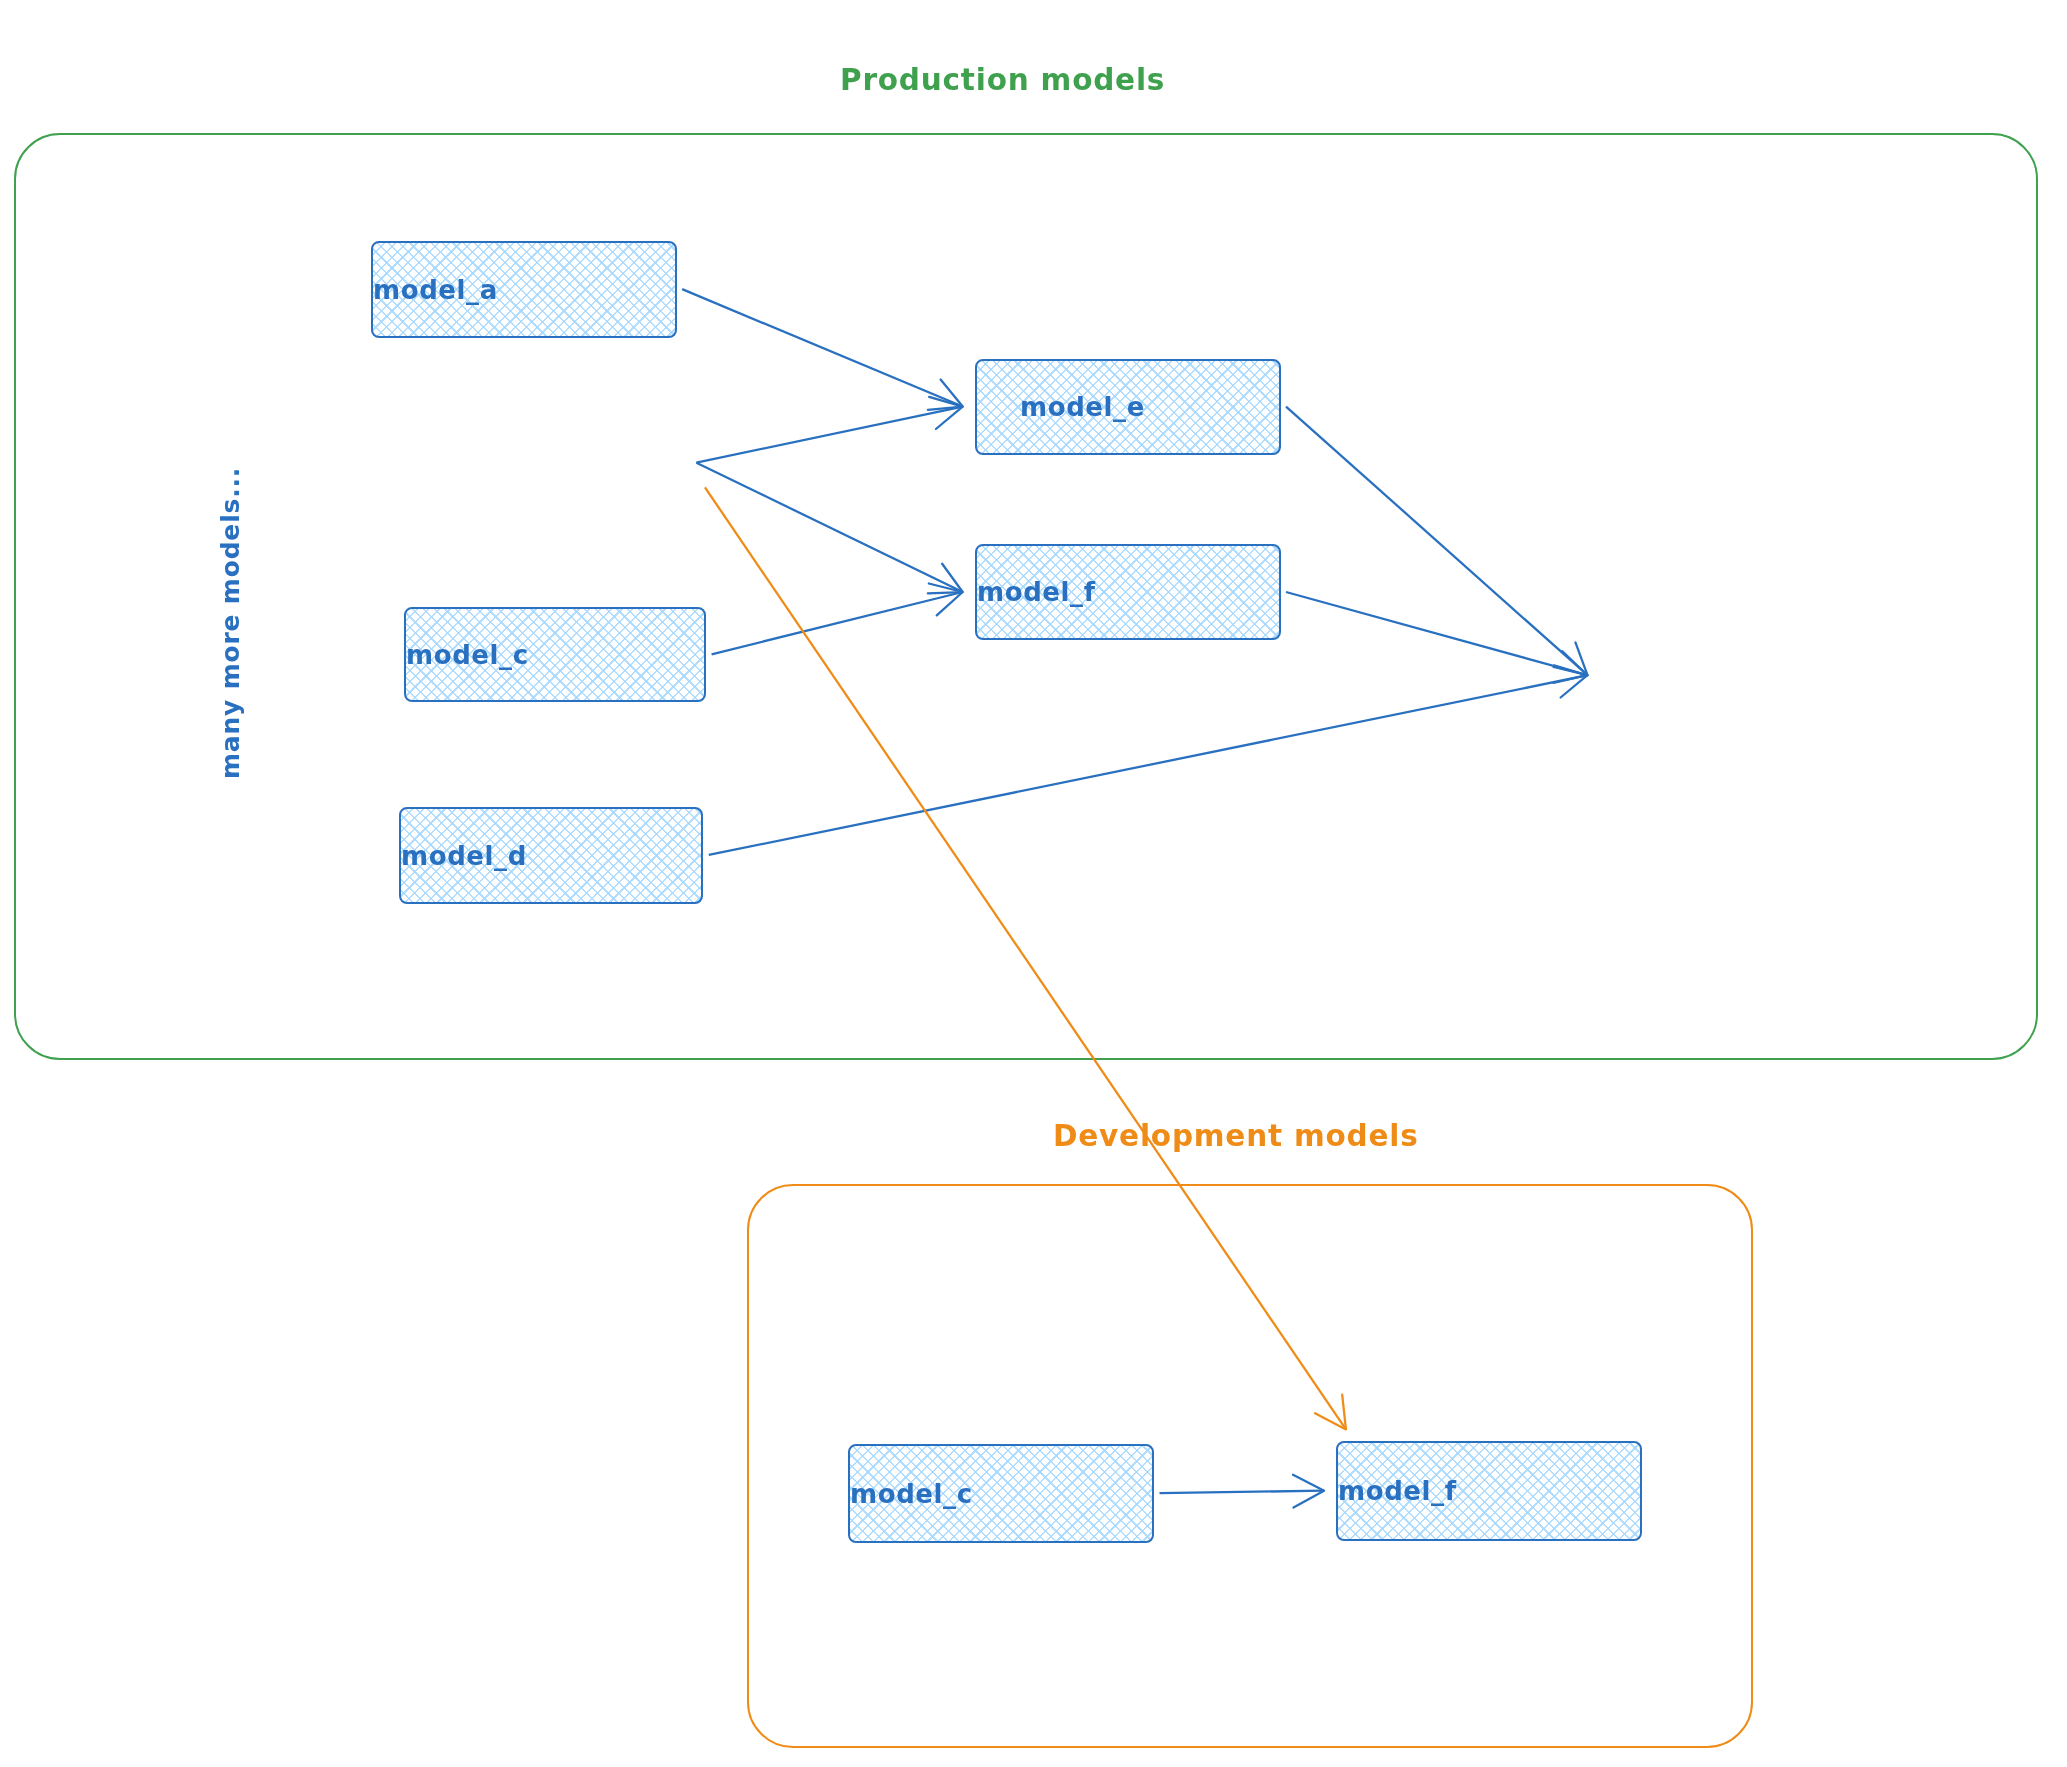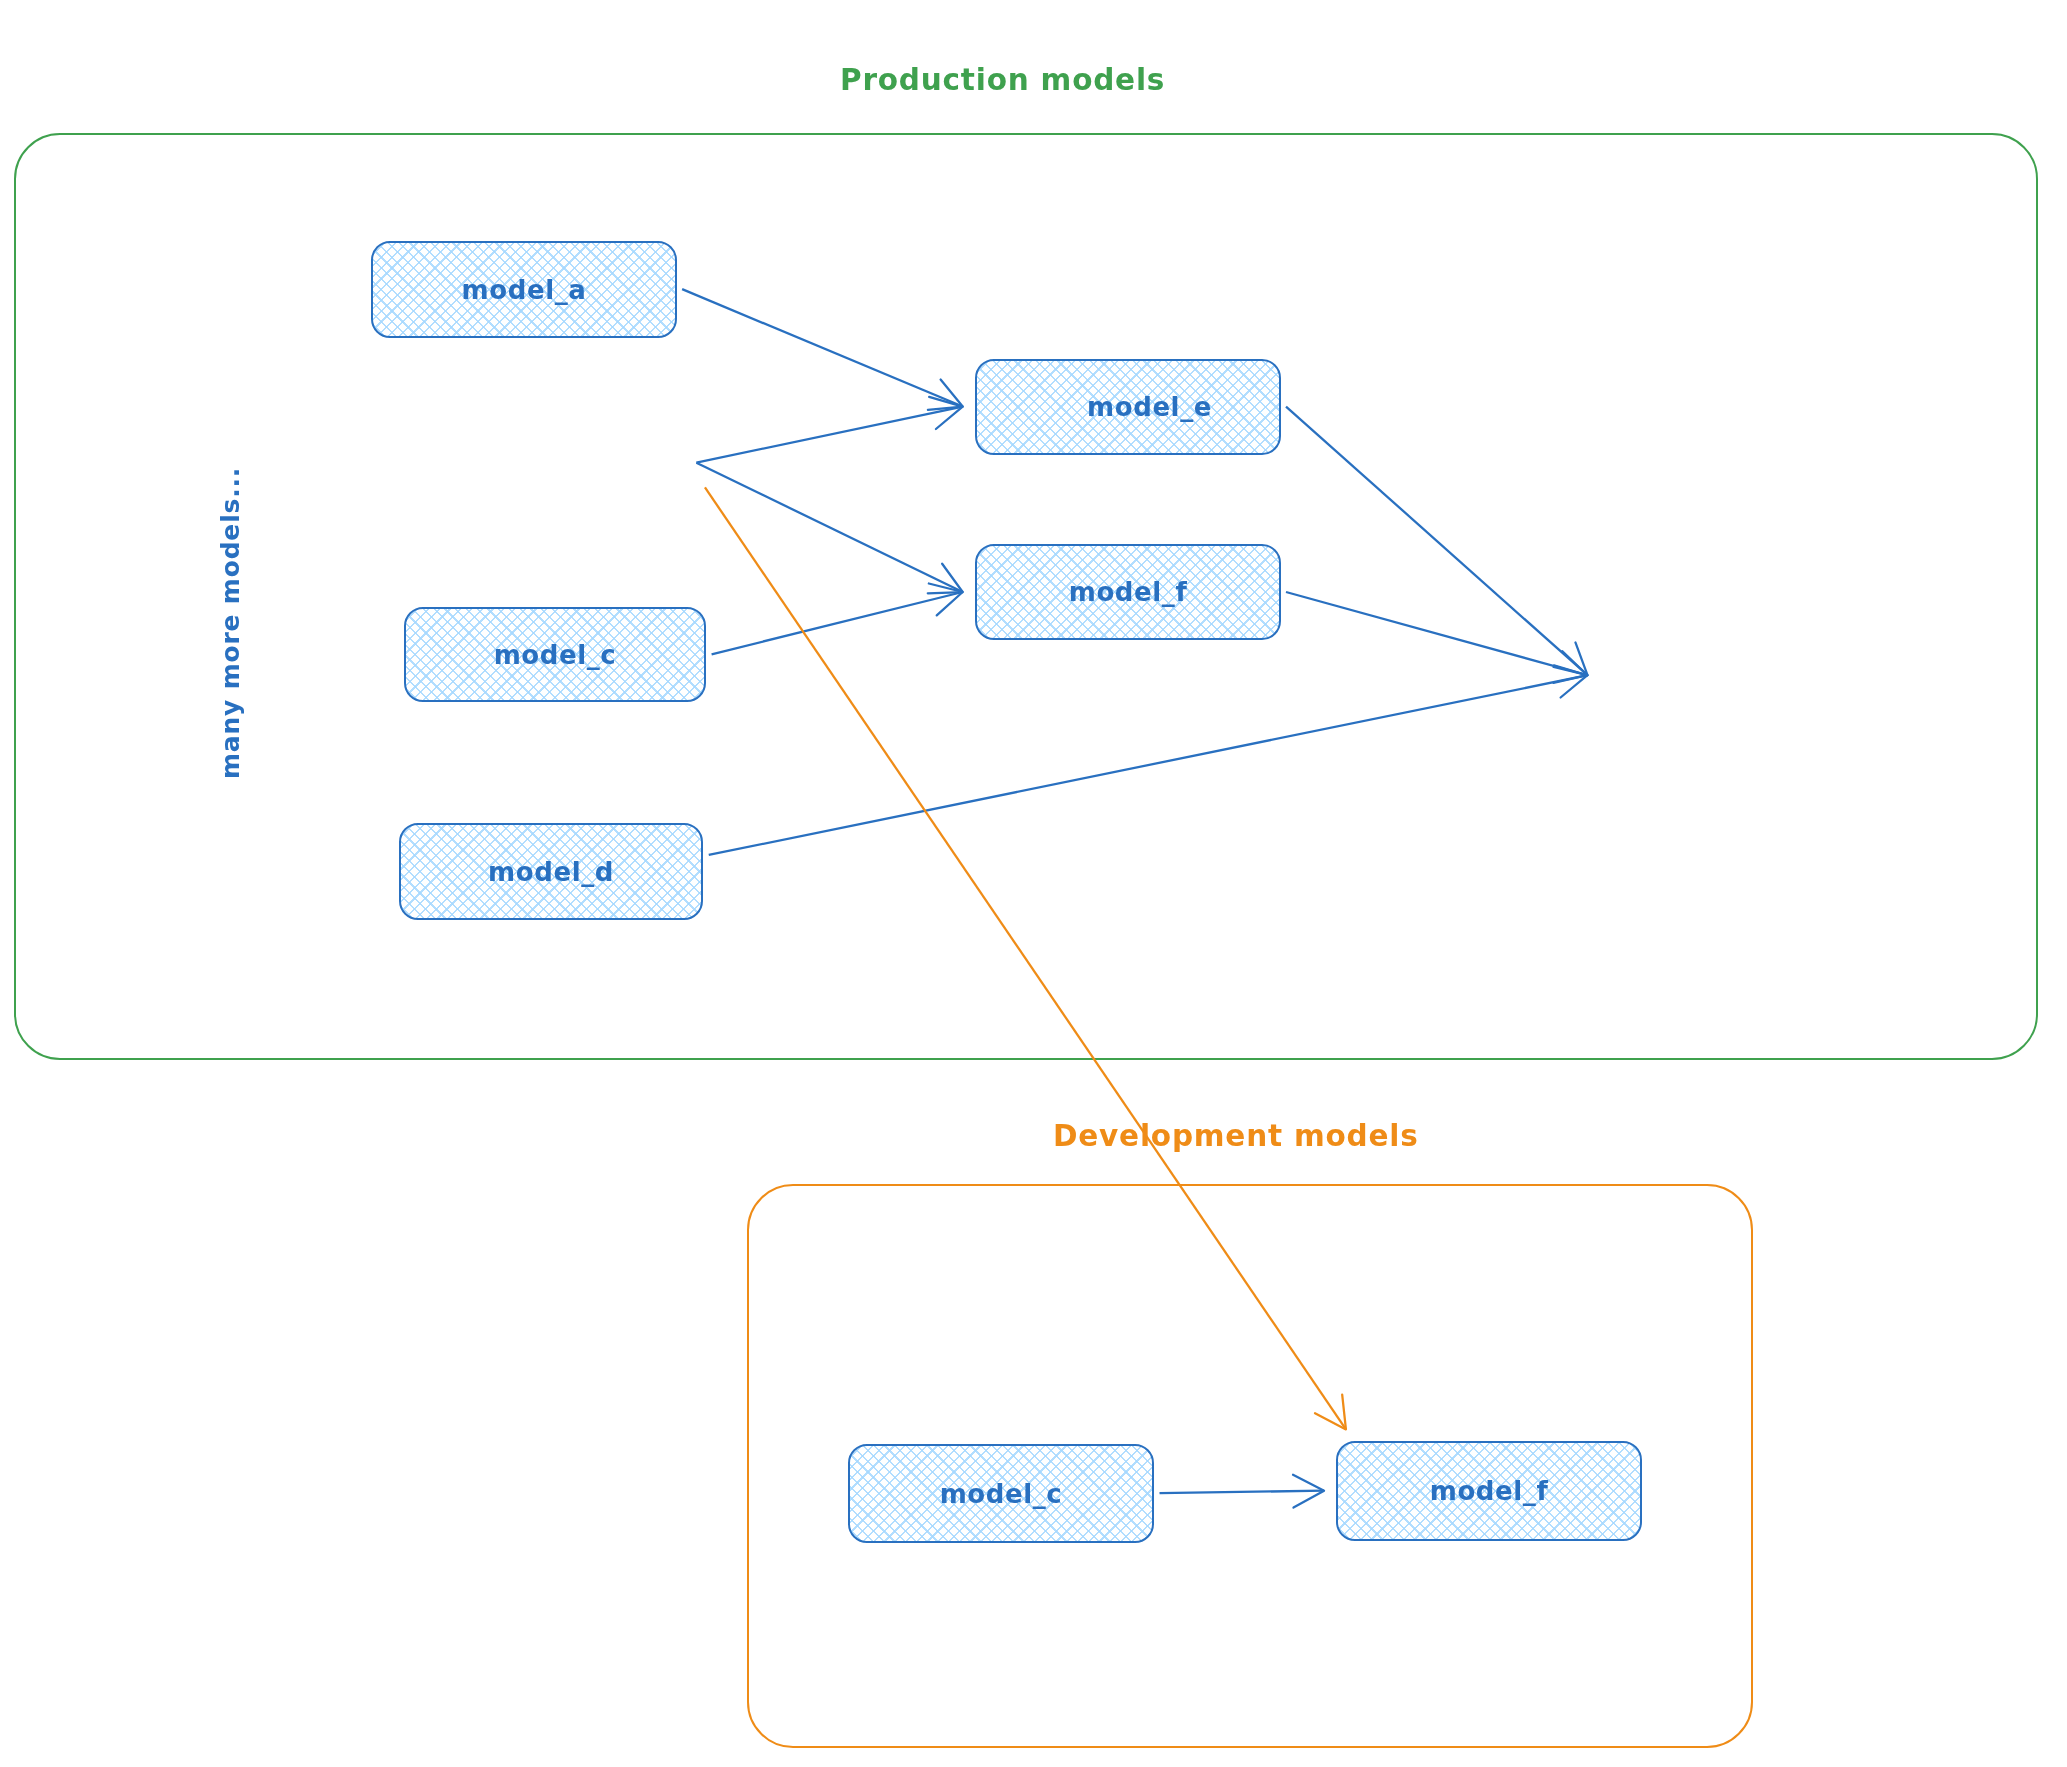--- a/index.html
+++ b/index.html
@@ -45,22 +45,22 @@
   }
   .edges{
     position:absolute;left:0;top:0;
     pointer-events:none;
   }
   .nodes-layer{position:absolute;left:0;top:0;width:100%;height:100%;}
   .node{
     position:absolute;
     box-sizing:border-box;
     border:2.5px solid var(--blue);
-    border-radius:19px;
-    display:flex;align-items:center;justify-content:center;
+    border-radius:8px;
+    display:flex;align-items:center;justify-content:flex-start;
     color:var(--blue);
     font-size:26px;
     font-weight:600;
     letter-spacing:0.6px;
     background:
       repeating-linear-gradient(45deg,  var(--hatch) 0 1.5px, transparent 1.5px 7.6px),
       repeating-linear-gradient(135deg, var(--hatch) 0 1.5px, transparent 1.5px 7.6px),
       #ffffff;
   }
 </style>
@@ -101,21 +101,21 @@
       </g>
   </svg>
 
   <div class="nodes-layer" id="nodes-layer">
       <div class="node" style="left: 371px; top: 241px; width: 306px; height: 97px;">
         <span>model_a</span>
       </div>
       <div class="node" style="left: 404px; top: 607px; width: 302px; height: 95px;">
         <span>model_c</span>
       </div>
-      <div class="node" style="left: 399px; top: 807px; width: 304px; height: 97px; margin-top: 16px;">
+      <div class="node" style="left: 399px; top: 807px; width: 304px; height: 97px;">
         <span>model_d</span>
       </div>
       <div class="node" style="left: 975px; top: 359px; width: 306px; height: 96px; padding-left: 43px;">
         <span>model_e</span>
       </div>
       <div class="node" style="left: 975px; top: 544px; width: 306px; height: 96px;">
         <span>model_f</span>
       </div>
       <div class="node" style="left: 848px; top: 1444px; width: 306px; height: 99px;">
         <span>model_c</span>

